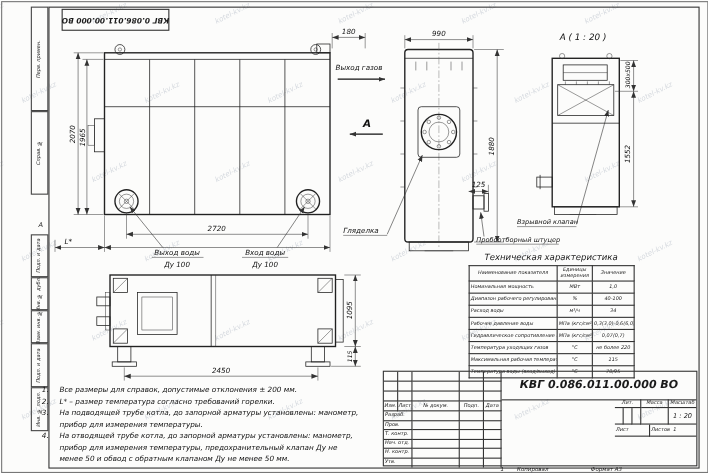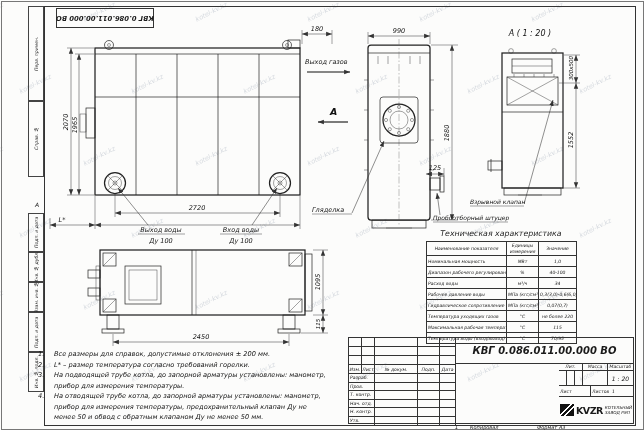--- a/index.html
+++ b/index.html
@@ -481,27 +481,19 @@
     <div class="cell" style="left:218px;top:33px;width:8px;height:15px;"></div>
     <div class="cell" style="left:226px;top:33px;width:8px;height:15px;"></div>
     <div class="cell" style="left:234px;top:33px;width:25px;height:15px;"></div>
     <div class="cell ctr" style="left:259px;top:33px;width:25px;height:15px;border-right:none;font-size:6px;">1 : 20</div>
     <div class="cell" style="left:210px;top:48px;width:32px;height:11px;">
         <span>Лист</span>
       </div>
     <div class="cell" style="left:242px;top:48px;width:42px;height:11px;border-right:none;">
       <span>Листов</span>&nbsp;&nbsp;<span>1</span>
     </div>
-    <div class="abs" id="logo-area">
-      <div id="logo-mark"></div>
-      <div id="logo-kvzr">KVZR</div>
-      <div id="logo-co">
-        <div>КОТЕЛЬНЫЙ</div>
-        <div>ЗАВОД РЭП</div>
-      </div>
-    </div>
   </div>
 
   <div class="abs strip" style="left:455px;top:424px;">1</div>
   <div class="abs strip" style="left:470px;top:424px;">Копировал</div>
   <div class="abs strip" style="left:537px;top:424px;">Формат А3</div>
 
 </div>
 
 </body></html>

